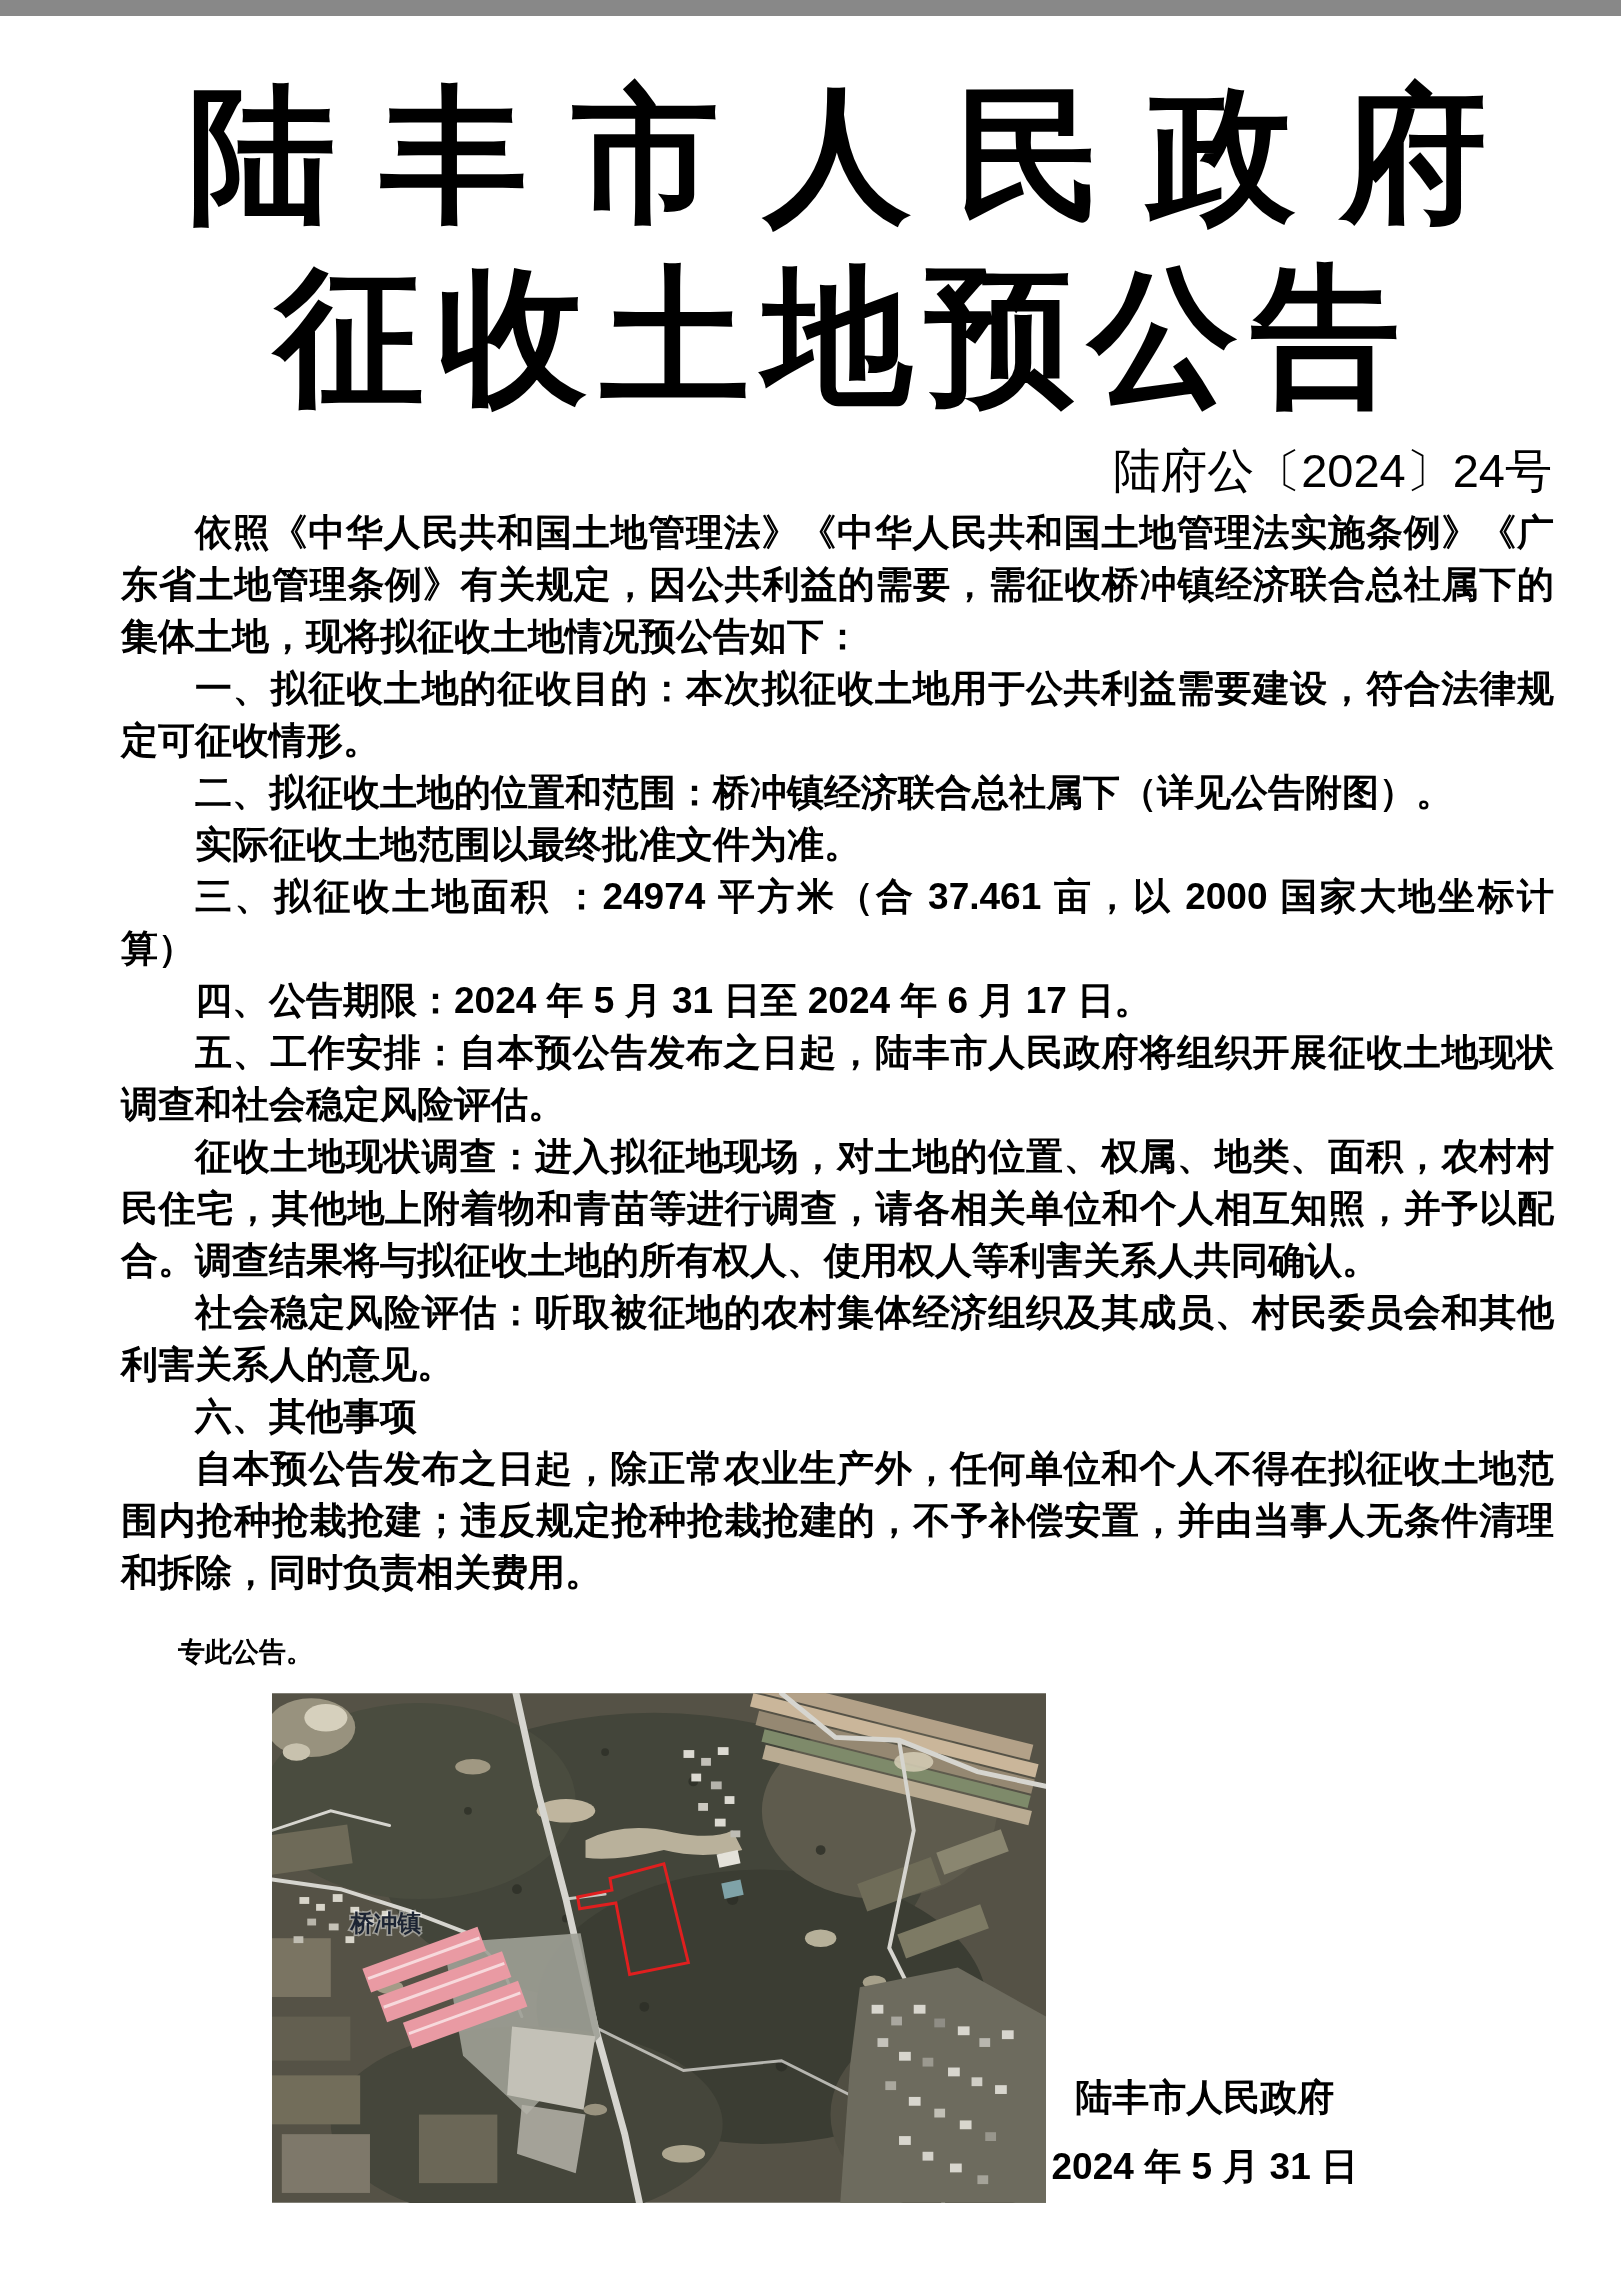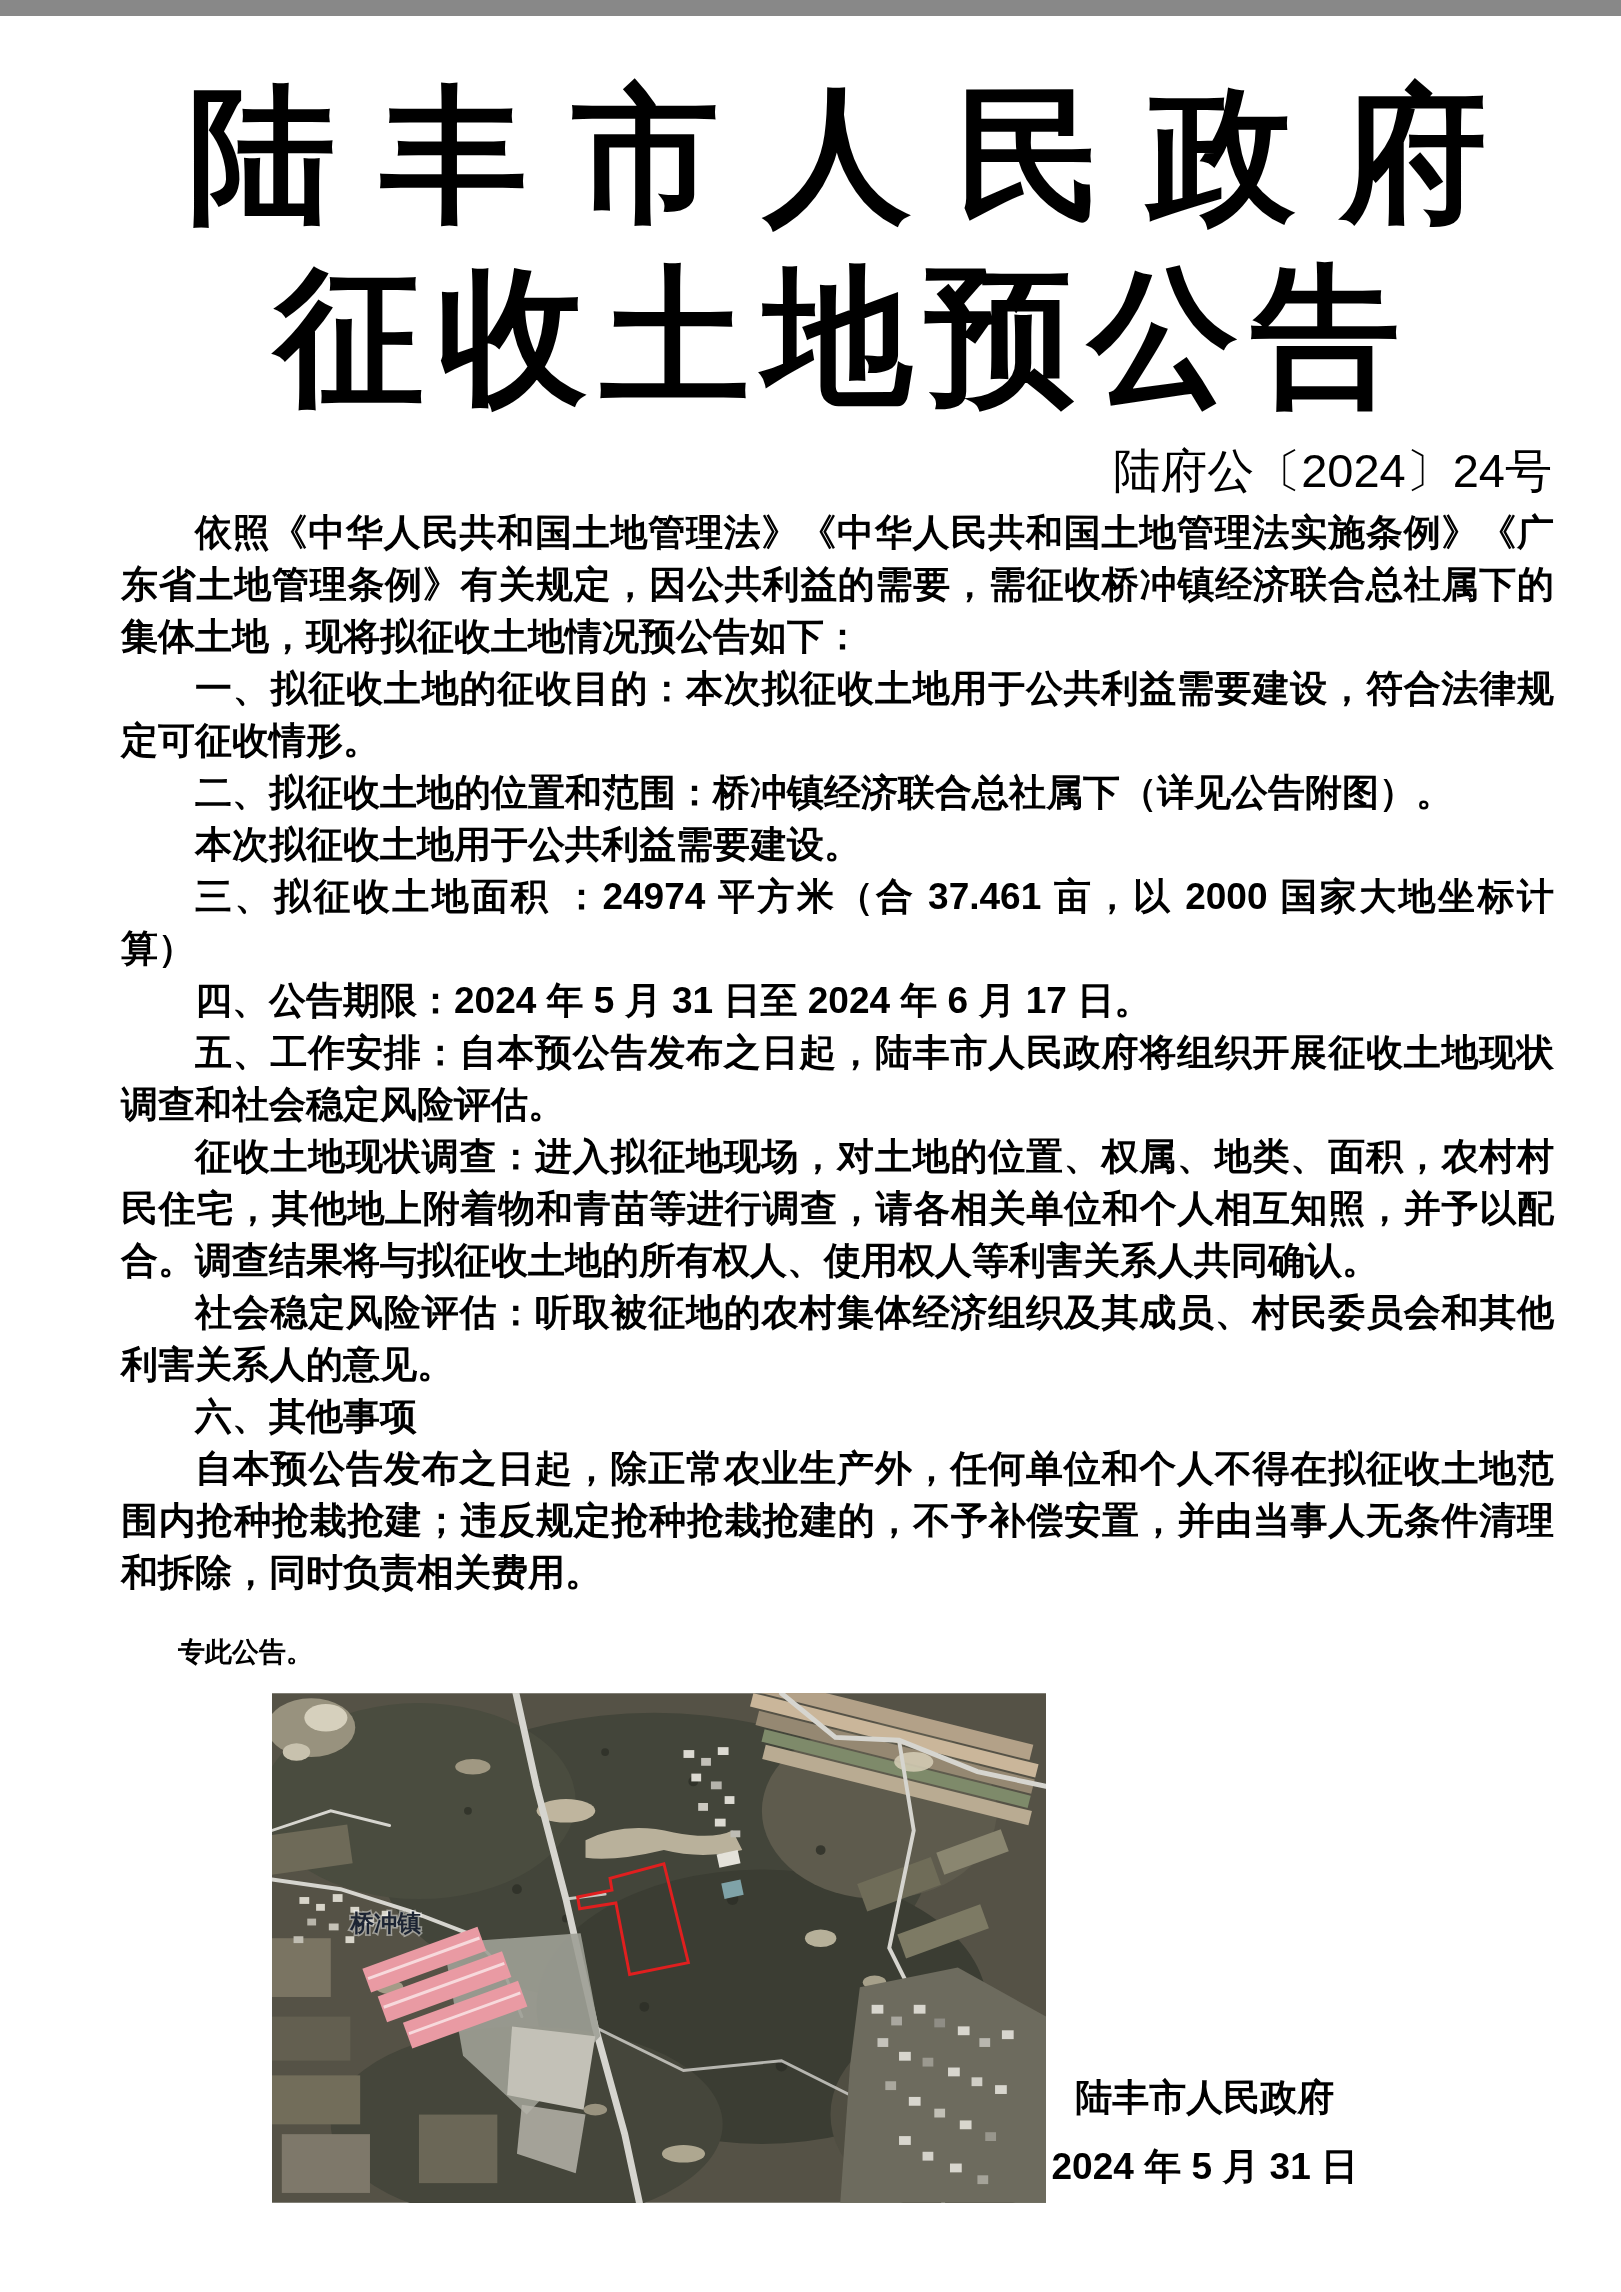--- a/index.html
+++ b/index.html
@@ -89,21 +89,21 @@
     <div class="title-line1">陆丰市人民政府</div>
     <div class="title-line2">征收土地预公告</div>
   </div>
 
   <div class="doc-number">陆府公〔2024〕24号</div>
 
   <div class="body-text">
     <div class="para">依照《中华人民共和国土地管理法》《中华人民共和国土地管理法实施条例》《广东省土地管理条例》有关规定，因公共利益的需要，需征收桥冲镇经济联合总社属下的集体土地，现将拟征收土地情况预公告如下：</div>
     <div class="para">一、拟征收土地的征收目的：本次拟征收土地用于公共利益需要建设，符合法律规定可征收情形。</div>
     <div class="para">二、拟征收土地的位置和范围：桥冲镇经济联合总社属下（详见公告附图）。</div>
-    <div class="para">本次拟征收土地用于公共利益需要建设。</div>
+    <div class="para">实际征收土地范围以最终批准文件为准。</div>
     <div class="para">三、拟征收土地面积 ：24974 平方米（合 37.461 亩，以 2000 国家大地坐标计算）</div>
     <div class="para">四、公告期限：2024 年 5 月 31 日至 2024 年 6 月 17 日。</div>
     <div class="para">五、工作安排：自本预公告发布之日起，陆丰市人民政府将组织开展征收土地现状调查和社会稳定风险评估。</div>
     <div class="para">征收土地现状调查：进入拟征地现场，对土地的位置、权属、地类、面积，农村村民住宅，其他地上附着物和青苗等进行调查，请各相关单位和个人相互知照，并予以配合。调查结果将与拟征收土地的所有权人、使用权人等利害关系人共同确认。</div>
     <div class="para">社会稳定风险评估：听取被征地的农村集体经济组织及其成员、村民委员会和其他利害关系人的意见。</div>
     <div class="para">六、其他事项</div>
     <div class="para">自本预公告发布之日起，除正常农业生产外，任何单位和个人不得在拟征收土地范围内抢种抢栽抢建；违反规定抢种抢栽抢建的，不予补偿安置，并由当事人无条件清理和拆除，同时负责相关费用。</div>
   </div>
 
   <div class="closing">专此公告。</div>

